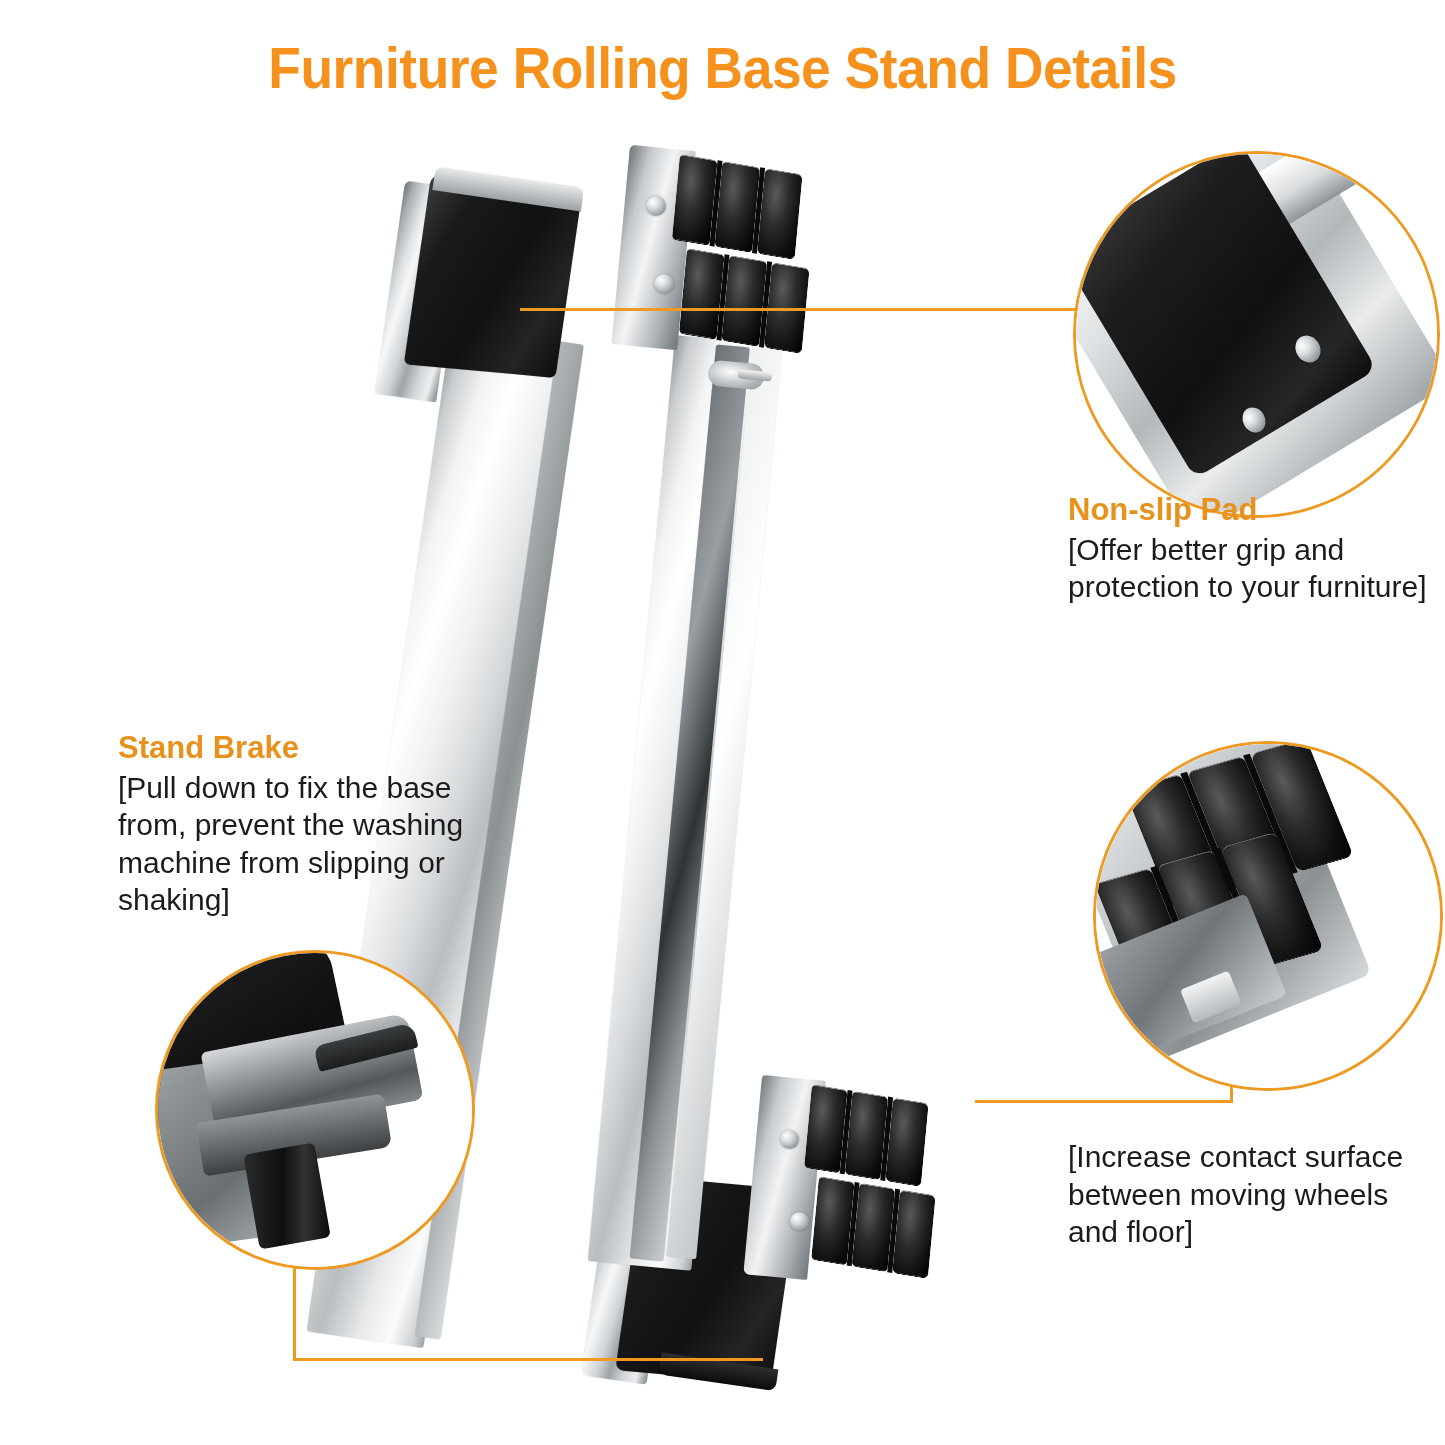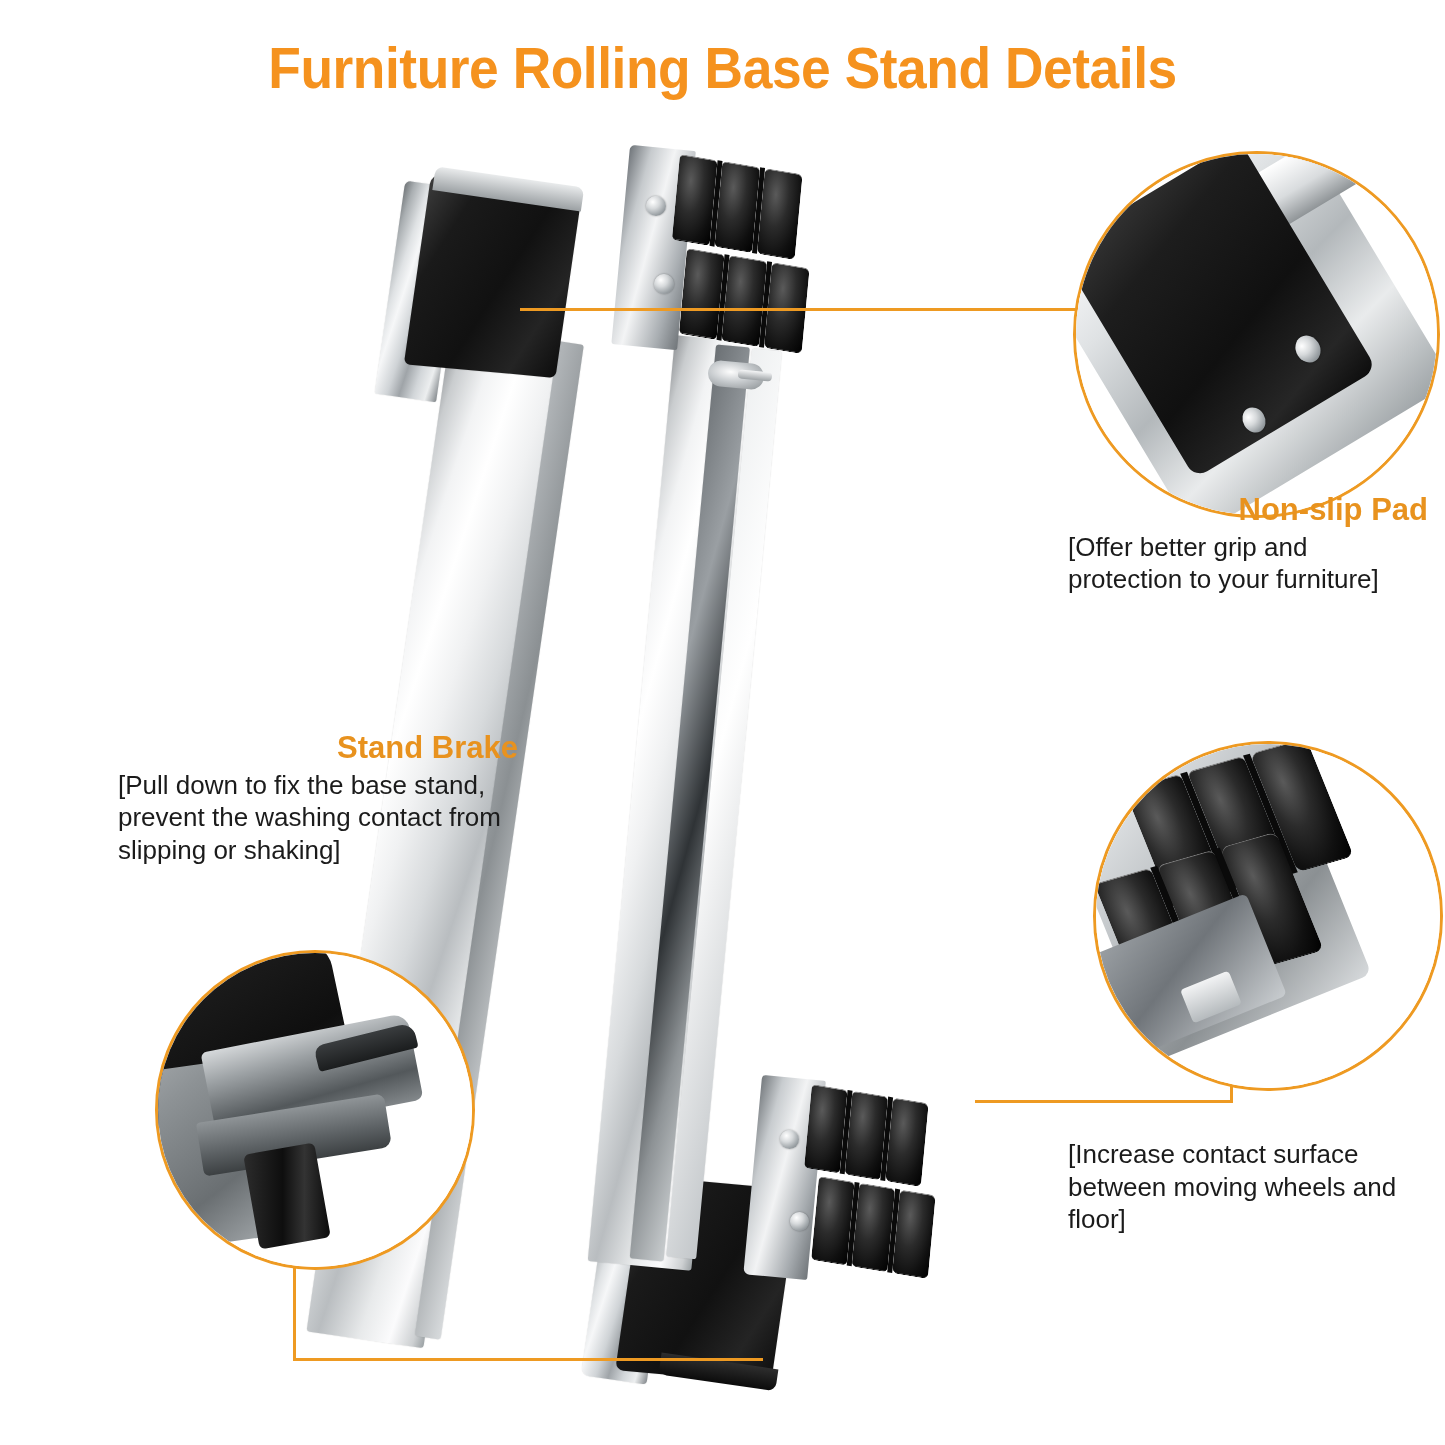--- a/index.html
+++ b/index.html
@@ -18,24 +18,24 @@
     font-family: "Liberation Sans Narrow", "Liberation Sans", sans-serif;
     font-size: 58px; font-weight: bold; letter-spacing: -0.5px;
     color: #F5921E; white-space: nowrap;
     transform: scaleX(0.92); transform-origin: center top;
   }
 
   
   .callout { position: absolute; }
   .callout .head {
     font-size: 31px; font-weight: bold; color: #E8921E;
-    line-height: 1.18; white-space: nowrap; text-align: right;
+    line-height: 1.18; white-space: nowrap;
   }
   .callout .body {
-    font-size: 26px; color: #1b1b1b; line-height: 1.25;
+    font-size: 30px; color: #1b1b1b; line-height: 1.25;
     margin-top: 2px;
   }
   #callout-nonslip { left: 1068px; top: 492px; width: 360px; }
   #callout-lock    { left: 118px;  top: 730px; width: 400px; }
   #callout-rollers { left: 1068px; top: 1136px; width: 372px; }
 
   
   .ln { position: absolute; background: #EE9A22; }
   .lh { height: 3px; }
   .lv { width: 3px; }
@@ -301,20 +301,20 @@
     </div>
   </div>
 
   <div class="callout" id="callout-nonslip">
     <div class="head">Non-slip Pad</div>
     <div class="body">[Offer better grip and protection to your furniture]</div>
   </div>
 
   <div class="callout" id="callout-lock">
     <div class="head">Stand Brake</div>
-    <div class="body">[Pull down to fix the base stand, prevent the washing contact from slipping or shaking]</div>
+    <div class="body">[Pull down to fix the base from, prevent the washing machine from slipping or shaking]</div>
   </div>
 
   <div class="callout" id="callout-rollers">
     <div class="body">[Increase contact surface between moving wheels and floor]</div>
   </div>
 
 </div>
 
 </body></html>

